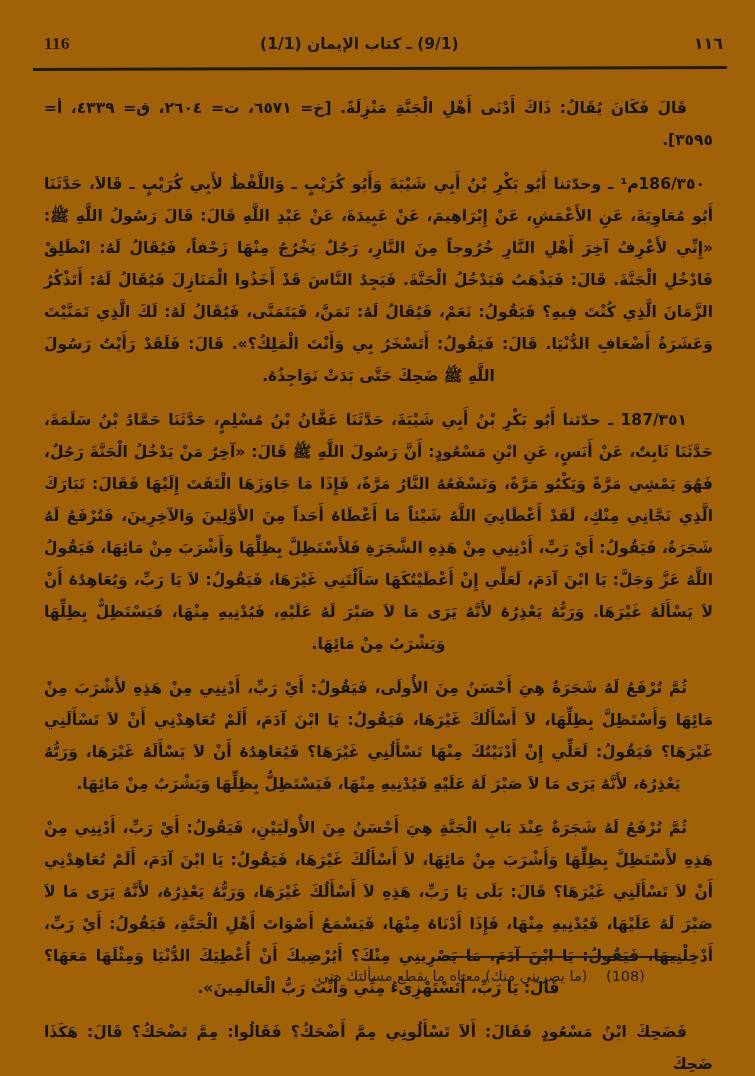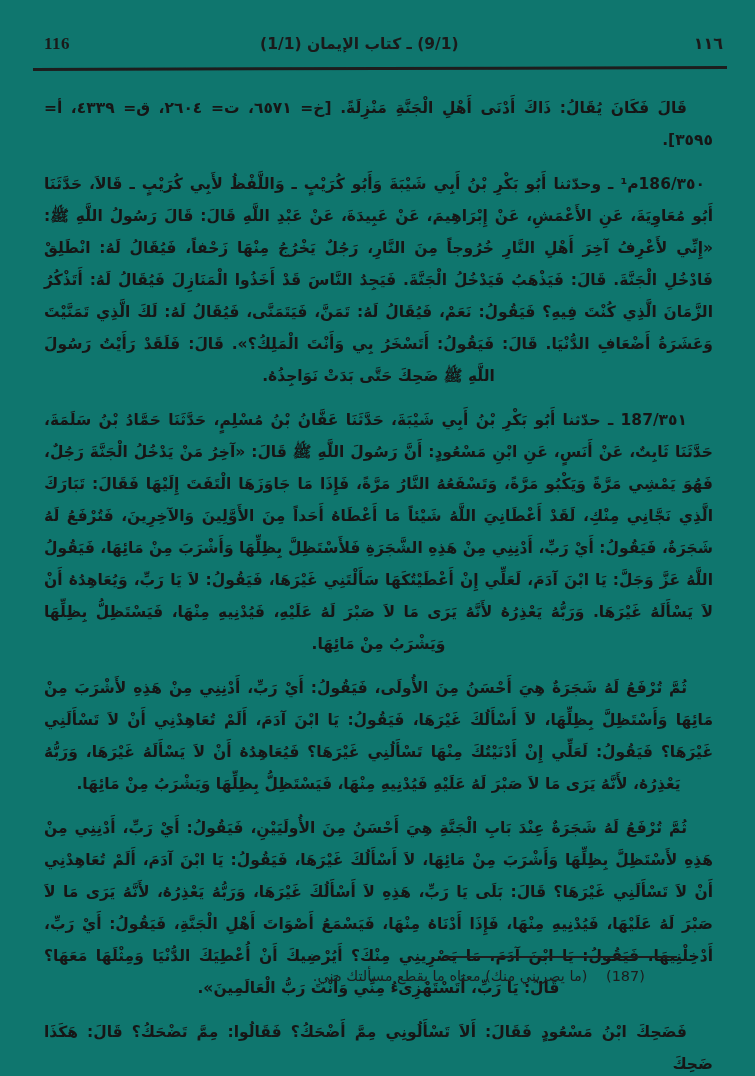--- a/index.html
+++ b/index.html
@@ -1,20 +1,20 @@
 <!DOCTYPE html>
 <html lang="ar"><head>
 <meta charset="utf-8">
 <style>
   html, body { margin: 0; padding: 0; }
   .page {
     position: relative;
     width: 755px;
     height: 1076px;
-    background: #0f766e;
+    background: #a16207;
     overflow: hidden;
     color: #1a1a1a;
   }
   
   .header {
     position: absolute;
     top: 34px;
     left: 44px;
     right: 32px;
     display: flex;
@@ -97,17 +97,17 @@
     <p class="para hadith-start center-last">٣٥٠/186م¹ ـ وحدّثنا أَبُو بَكْرِ بْنُ أَبِي شَيْبَةَ وَأَبُو كُرَيْبٍ ـ وَاللَّفْظُ لأَبِي كُرَيْبٍ ـ قَالاَ، حَدَّثَنَا أَبُو مُعَاوِيَةَ، عَنِ الأَعْمَشِ، عَنْ إِبْرَاهِيمَ، عَنْ عَبِيدَةَ، عَنْ عَبْدِ اللَّهِ قَالَ: قَالَ رَسُولُ اللَّهِ ﷺ: «إِنِّي لأَعْرِفُ آخِرَ أَهْلِ النَّارِ خُرُوجاً مِنَ النَّارِ، رَجُلٌ يَخْرُجُ مِنْهَا زَحْفاً، فَيُقَالُ لَهُ: انْطَلِقْ فَادْخُلِ الْجَنَّةَ. قَالَ: فَيَذْهَبُ فَيَدْخُلُ الْجَنَّةَ. فَيَجِدُ النَّاسَ قَدْ أَخَذُوا الْمَنَازِلَ فَيُقَالُ لَهُ: أَتَذْكُرُ الزَّمَانَ الَّذِي كُنْتَ فِيهِ؟ فَيَقُولُ: نَعَمْ، فَيُقَالُ لَهُ: تَمَنَّ، فَيَتَمَنَّى، فَيُقَالُ لَهُ: لَكَ الَّذِي تَمَنَّيْتَ وَعَشَرَةُ أَضْعَافِ الدُّنْيَا. قَالَ: فَيَقُولُ: أَتَسْخَرُ بِي وَأَنْتَ الْمَلِكُ؟». قَالَ: فَلَقَدْ رَأَيْتُ رَسُولَ اللَّهِ ﷺ ضَحِكَ حَتَّى بَدَتْ نَوَاجِذُهُ.</p>
     <p class="para center-last">٣٥١/187 ـ حدّثنا أَبُو بَكْرِ بْنُ أَبِي شَيْبَةَ، حَدَّثَنَا عَفَّانُ بْنُ مُسْلِمٍ، حَدَّثَنَا حَمَّادُ بْنُ سَلَمَةَ، حَدَّثَنَا ثَابِتٌ، عَنْ أَنَسٍ، عَنِ ابْنِ مَسْعُودٍ: أَنَّ رَسُولَ اللَّهِ ﷺ قَالَ: «آخِرُ مَنْ يَدْخُلُ الْجَنَّةَ رَجُلٌ، فَهُوَ يَمْشِي مَرَّةً وَيَكْبُو مَرَّةً، وَتَسْفَعُهُ النَّارُ مَرَّةً، فَإِذَا مَا جَاوَزَهَا الْتَفَتَ إِلَيْهَا فَقَالَ: تَبَارَكَ الَّذِي نَجَّانِي مِنْكِ، لَقَدْ أَعْطَانِيَ اللَّهُ شَيْئاً مَا أَعْطَاهُ أَحَداً مِنَ الأَوَّلِينَ وَالآخِرِينَ، فَتُرْفَعُ لَهُ شَجَرَةٌ، فَيَقُولُ: أَيْ رَبِّ، أَدْنِنِي مِنْ هَذِهِ الشَّجَرَةِ فَلأَسْتَظِلَّ بِظِلِّهَا وَأَشْرَبَ مِنْ مَائِهَا، فَيَقُولُ اللَّهُ عَزَّ وَجَلَّ: يَا ابْنَ آدَمَ، لَعَلِّي إِنْ أَعْطَيْتُكَهَا سَأَلْتَنِي غَيْرَهَا، فَيَقُولُ: لاَ يَا رَبِّ، وَيُعَاهِدُهُ أَنْ لاَ يَسْأَلَهُ غَيْرَهَا. وَرَبُّهُ يَعْذِرُهُ لأَنَّهُ يَرَى مَا لاَ صَبْرَ لَهُ عَلَيْهِ، فَيُدْنِيهِ مِنْهَا، فَيَسْتَظِلُّ بِظِلِّهَا وَيَشْرَبُ مِنْ مَائِهَا.</p>
     <p class="para center-last">ثُمَّ تُرْفَعُ لَهُ شَجَرَةٌ هِيَ أَحْسَنُ مِنَ الأُولَى، فَيَقُولُ: أَيْ رَبِّ، أَدْنِنِي مِنْ هَذِهِ لأَشْرَبَ مِنْ مَائِهَا وَأَسْتَظِلَّ بِظِلِّهَا، لاَ أَسْأَلُكَ غَيْرَهَا، فَيَقُولُ: يَا ابْنَ آدَمَ، أَلَمْ تُعَاهِدْنِي أَنْ لاَ تَسْأَلَنِي غَيْرَهَا؟ فَيَقُولُ: لَعَلِّي إِنْ أَدْنَيْتُكَ مِنْهَا تَسْأَلُنِي غَيْرَهَا؟ فَيُعَاهِدُهُ أَنْ لاَ يَسْأَلَهُ غَيْرَهَا، وَرَبُّهُ يَعْذِرُهُ، لأَنَّهُ يَرَى مَا لاَ صَبْرَ لَهُ عَلَيْهِ فَيُدْنِيهِ مِنْهَا، فَيَسْتَظِلُّ بِظِلِّهَا وَيَشْرَبُ مِنْ مَائِهَا.</p>
     <p class="para center-last">ثُمَّ تُرْفَعُ لَهُ شَجَرَةٌ عِنْدَ بَابِ الْجَنَّةِ هِيَ أَحْسَنُ مِنَ الأُولَيَيْنِ، فَيَقُولُ: أَيْ رَبِّ، أَدْنِنِي مِنْ هَذِهِ لأَسْتَظِلَّ بِظِلِّهَا وَأَشْرَبَ مِنْ مَائِهَا، لاَ أَسْأَلُكَ غَيْرَهَا، فَيَقُولُ: يَا ابْنَ آدَمَ، أَلَمْ تُعَاهِدْنِي أَنْ لاَ تَسْأَلَنِي غَيْرَهَا؟ قَالَ: بَلَى يَا رَبِّ، هَذِهِ لاَ أَسْأَلُكَ غَيْرَهَا، وَرَبُّهُ يَعْذِرُهُ، لأَنَّهُ يَرَى مَا لاَ صَبْرَ لَهُ عَلَيْهَا، فَيُدْنِيهِ مِنْهَا، فَإِذَا أَدْنَاهُ مِنْهَا، فَيَسْمَعُ أَصْوَاتَ أَهْلِ الْجَنَّةِ، فَيَقُولُ: أَيْ رَبِّ، أَدْخِلْنِيهَا، فَيَقُولُ: يَا ابْنَ آدَمَ، مَا يَصْرِينِي مِنْكَ؟ أَيُرْضِيكَ أَنْ أُعْطِيَكَ الدُّنْيَا وَمِثْلَهَا مَعَهَا؟ قَالَ: يَا رَبِّ، أَتَسْتَهْزِىءُ مِنِّي وَأَنْتَ رَبُّ الْعَالَمِينَ».</p>
     <p class="para full-last">فَضَحِكَ ابْنُ مَسْعُودٍ فَقَالَ: أَلاَ تَسْأَلُونِي مِمَّ أَضْحَكُ؟ فَقَالُوا: مِمَّ تَضْحَكُ؟ قَالَ: هَكَذَا ضَحِكَ</p>
   </div>
 
   <div class="footnote-rule"></div>
 
   <div class="footnote">
-    <span class="fn-num">(187)</span>
+    <span class="fn-num">(108)</span>
     <span class="fn-text">(ما يصريني منك) معناه ما يقطع مسألتك مني.</span>
   </div>
 
 </div>
 
 </body></html>

